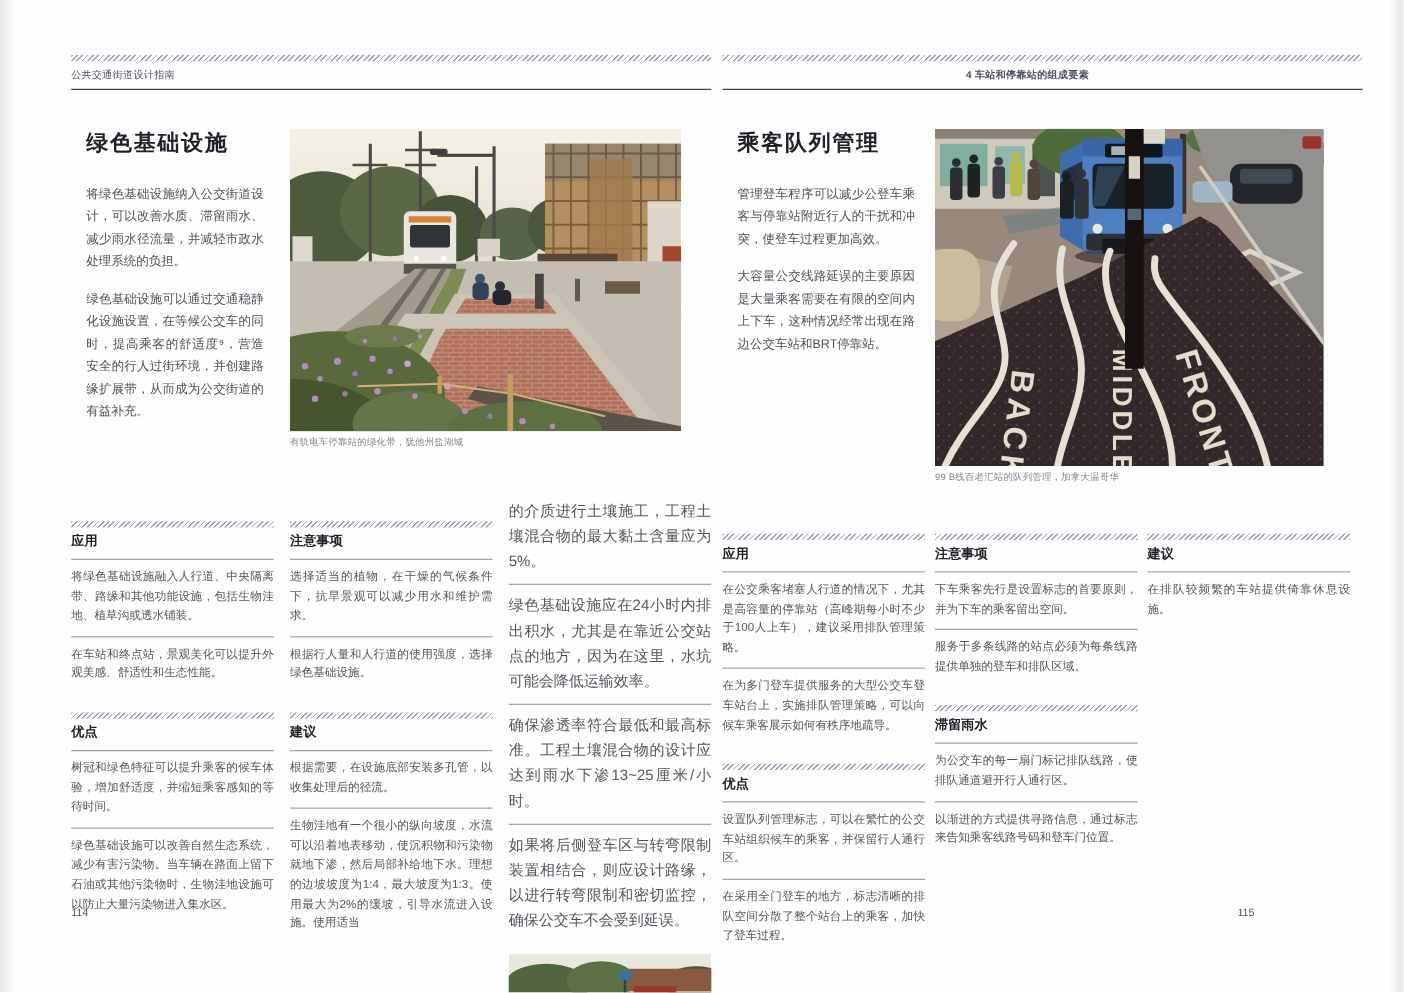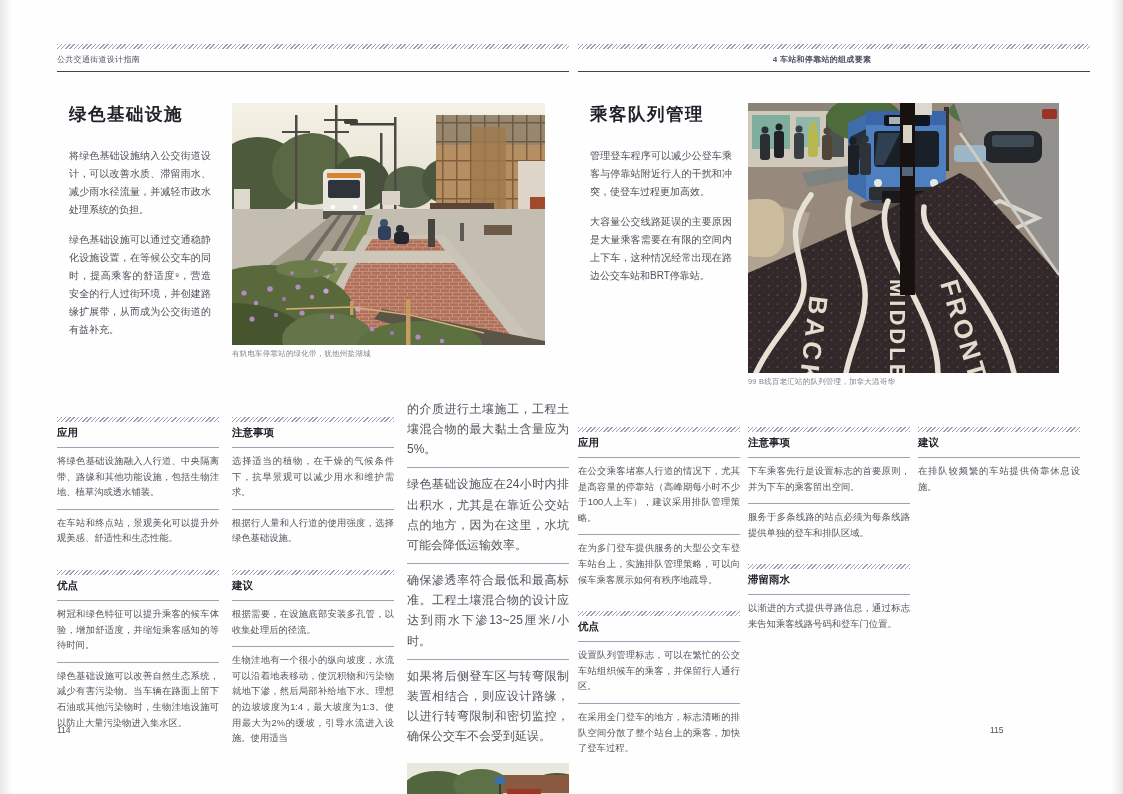--- a/index.html
+++ b/index.html
@@ -349,20 +349,21 @@
     <div class="col" style="left:748px;top:427px;width:162px">
       <div class="sec">
         <div class="hatch"></div>
         <h3 class="sec-title">注意事项</h3>
         <p>下车乘客先行是设置标志的首要原则，并为下车的乘客留出空间。</p>
         <p>服务于多条线路的站点必须为每条线路提供单独的登车和排队区域。</p>
       </div>
       <div class="sec">
         <div class="hatch"></div>
         <h3 class="sec-title">滞留雨水</h3>
+        <p>为公交车的每一扇门标记排队线路，使排队通道避开行人通行区。</p>
         <p>以渐进的方式提供寻路信息，通过标志来告知乘客线路号码和登车门位置。</p>
       </div>
     </div>
 
     <div class="col" style="left:918px;top:427px;width:162px">
       <div class="sec">
         <div class="hatch"></div>
         <h3 class="sec-title">建议</h3>
         <p>在排队较频繁的车站提供倚靠休息设施。</p>
       </div>

